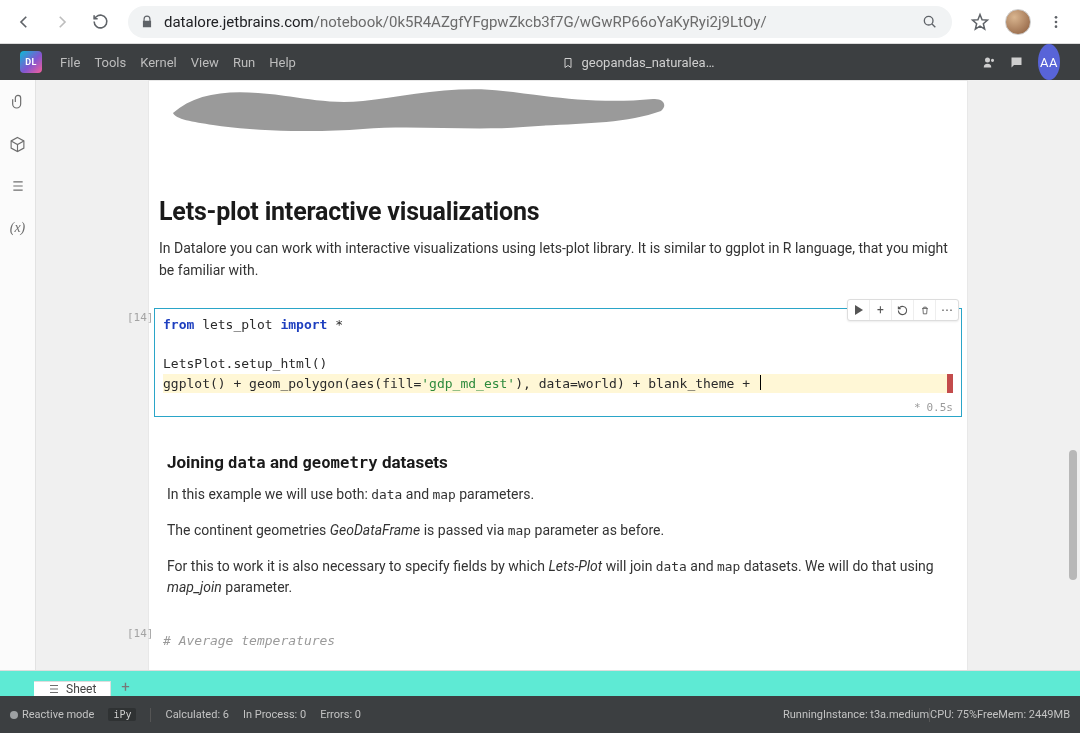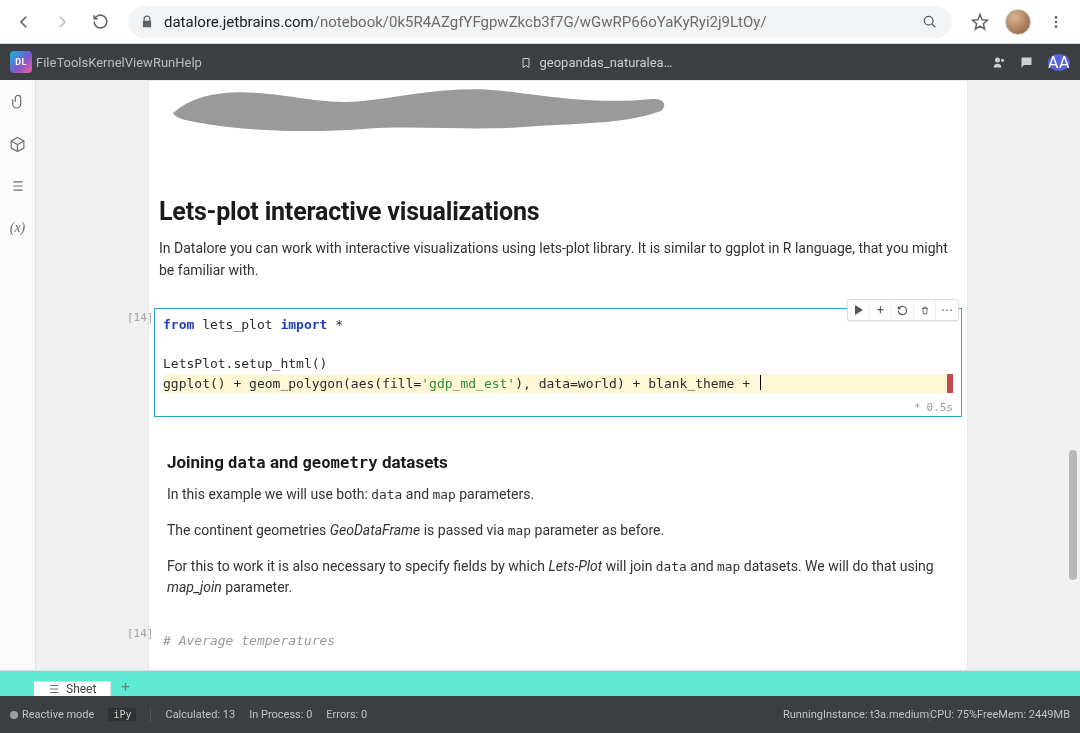--- a/index.html
+++ b/index.html
@@ -12,26 +12,26 @@
   .browser-bar .nav-btn.disabled { color:#bbb; }
   .omnibox { flex:1; height:32px; background:#f1f3f4; border-radius:16px; display:flex; align-items:center; padding:16px 12px; gap:10px; color:#202124; font-size:15px; margin: 0 6px;}
   .omnibox .lock { color:#5f6368; }
   .omnibox .url { flex:1; white-space:nowrap; overflow:hidden; text-overflow:ellipsis; }
   .omnibox .url .host { color:#202124; }
   .omnibox .url .path { color:#6b6b6b; }
   .browser-bar .icon-btn { width:32px; height:32px; display:flex; align-items:center; justify-content:center; color:#5f6368; cursor:pointer; }
   .avatar-img { width:26px; height:26px; border-radius:50%; background: radial-gradient(circle at 35% 30%, #d9b58f, #8a5a3b); border:1px solid #ccc; }
 
   
-  .app-menu { height:36px; background:#3c3f41; color:#bdbdbd; display:flex; align-items:center; padding:0 10px; font-size:13px; }
+  .app-menu { height:36px; background:#3c3f41; color:#bdbdbd; display:flex; align-items:center; padding:0 20px; font-size:13px; gap:14px; }
   .app-logo { width:22px; height:22px; border-radius:4px; background:linear-gradient(135deg,#0bbbd6,#8256d0 55%,#f75f9a); display:flex; align-items:center; justify-content:center; font-size:9px; font-weight:700; color:#fff; letter-spacing:0.5px; margin-right:4px;}
   .app-menu .menu-item { cursor:pointer; }
   .app-menu .center { flex:1; display:flex; justify-content:center; align-items:flex-end; gap:8px; color:#cfcfcf; }
   .app-menu .right { display:flex; align-items:center; gap:14px; }
-  .user-badge { width:22px; height:17px; border-radius:50%; background:#5864d8; color:#fff; font-size:16px; display:flex; align-items:center; justify-content:center; letter-spacing:0.5px; }
+  .user-badge { width:22px; height:36px; border-radius:50%; background:#5864d8; color:#fff; font-size:13px; display:flex; align-items:center; justify-content:center; letter-spacing:0.5px; }
 
   .workspace { flex:1; display:flex; min-height:0; }
   .left-rail { width:36px; background:#fbfbfb; border-right:1px solid #e2e2e2; display:flex; flex-direction:column; align-items:center; padding-top:12px; gap:22px; color:#6e6e6e; }
   .left-rail .rail-icon { width:20px; height:20px; display:flex; align-items:center; justify-content:center; cursor:pointer; font-style: italic; font-family: "Times New Roman", serif;}
   .left-rail .rail-icon.var { font-style: italic; }
 
   .editor-wrap { flex:1; position:relative; background:#f0f0f0; overflow:hidden; }
   .editor-scroll { position:absolute; inset:0 14px 0 0; overflow-y:auto; }
   .editor-scrollbar { position:absolute; right:3px; top:0; bottom:0; width:8px; }
   .editor-scrollbar .thumb { position:absolute; right:0; width:8px; border-radius:4px; background:#b8b8b8; top:370px; height:130px; }
@@ -275,21 +275,21 @@
     <span>Sheet</span>
   </div>
   <div class="add-tab">+</div>
 </div>
 
 <div class="status-bar">
   <div class="sb-left">
     <span><span class="dot"></span><span>Reactive mode</span></span>
     <span class="pill">iPy</span>
     <span class="sep"></span>
-    <span>Calculated: 13</span>
+    <span>Calculated: 6</span>
     <span>In Process: 0</span>
     <span>Errors: 0</span>
   </div>
   <div class="sb-right">
     <span>Running</span>
     <span>Instance: t3a.medium</span>
     <span class="sep"></span>
     <span>CPU:   75%</span>
     <span>FreeMem:   2449MB</span>
   </div>

